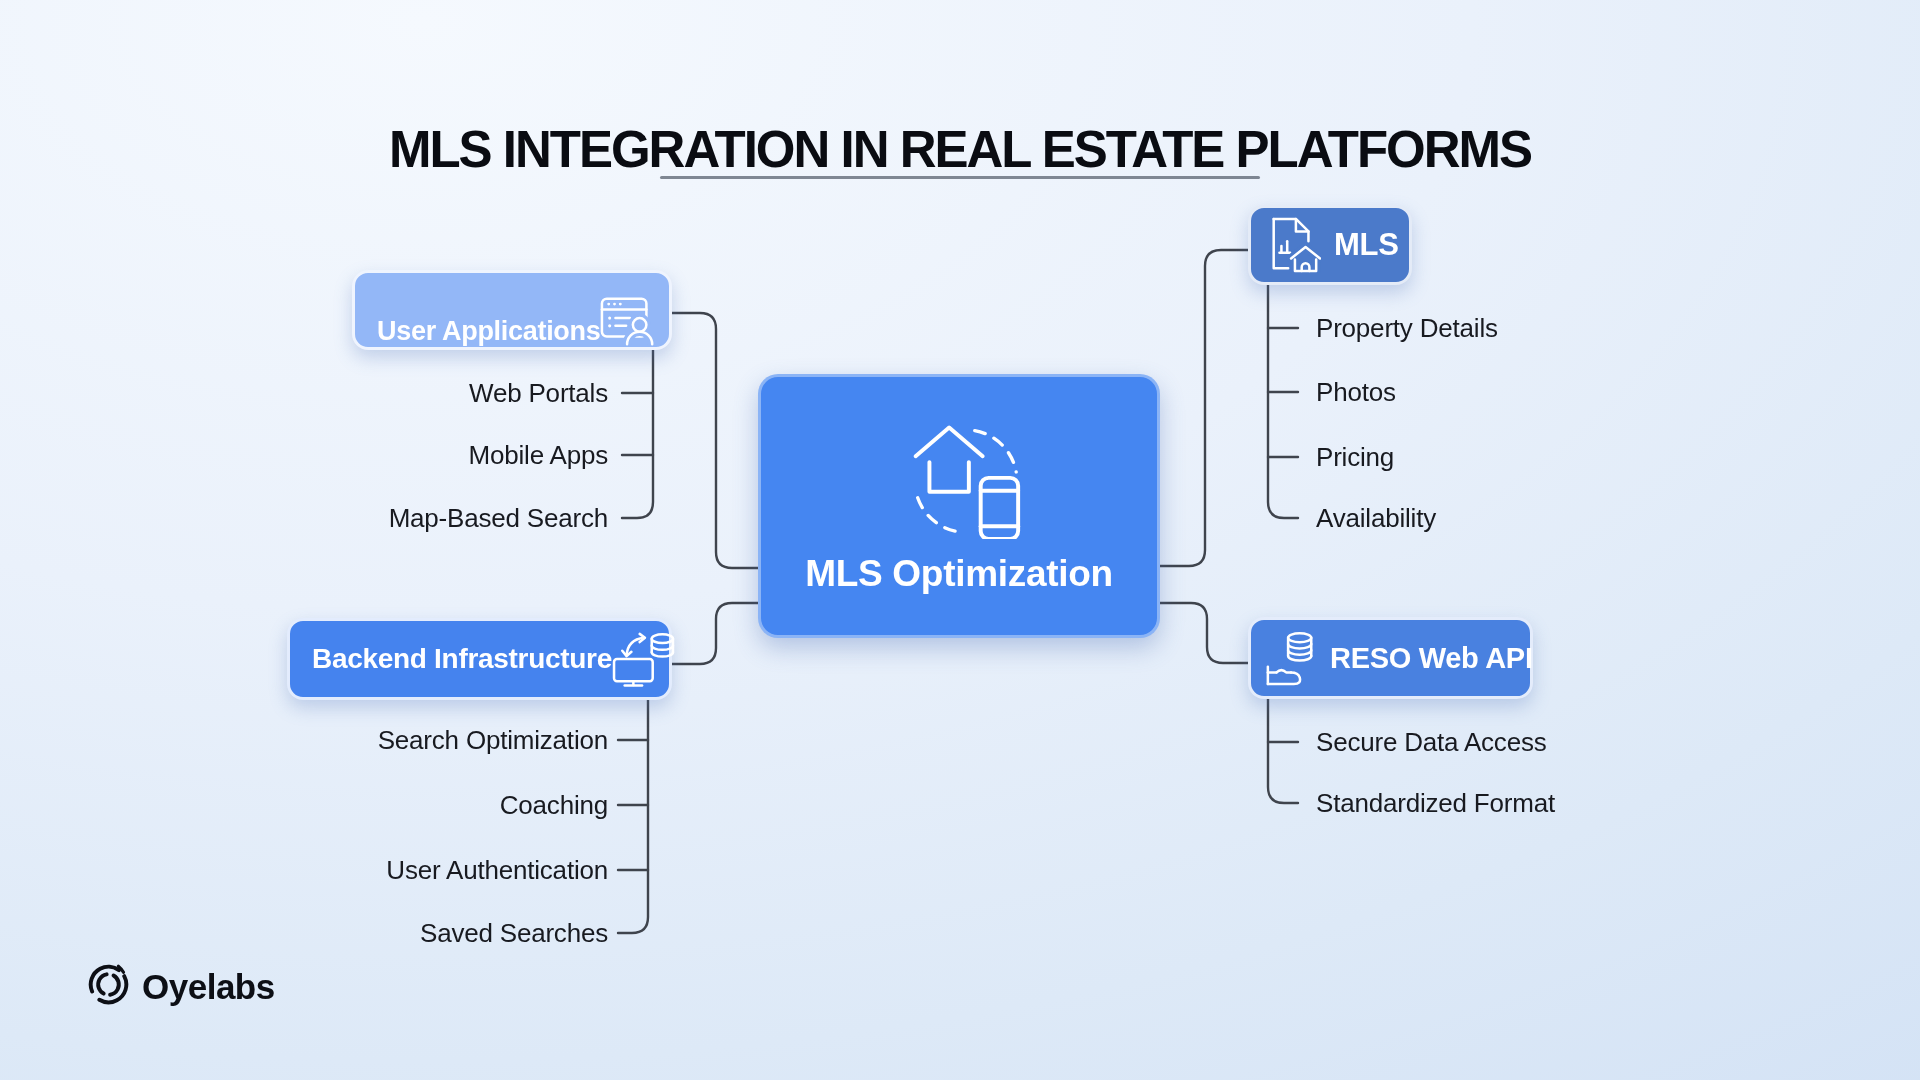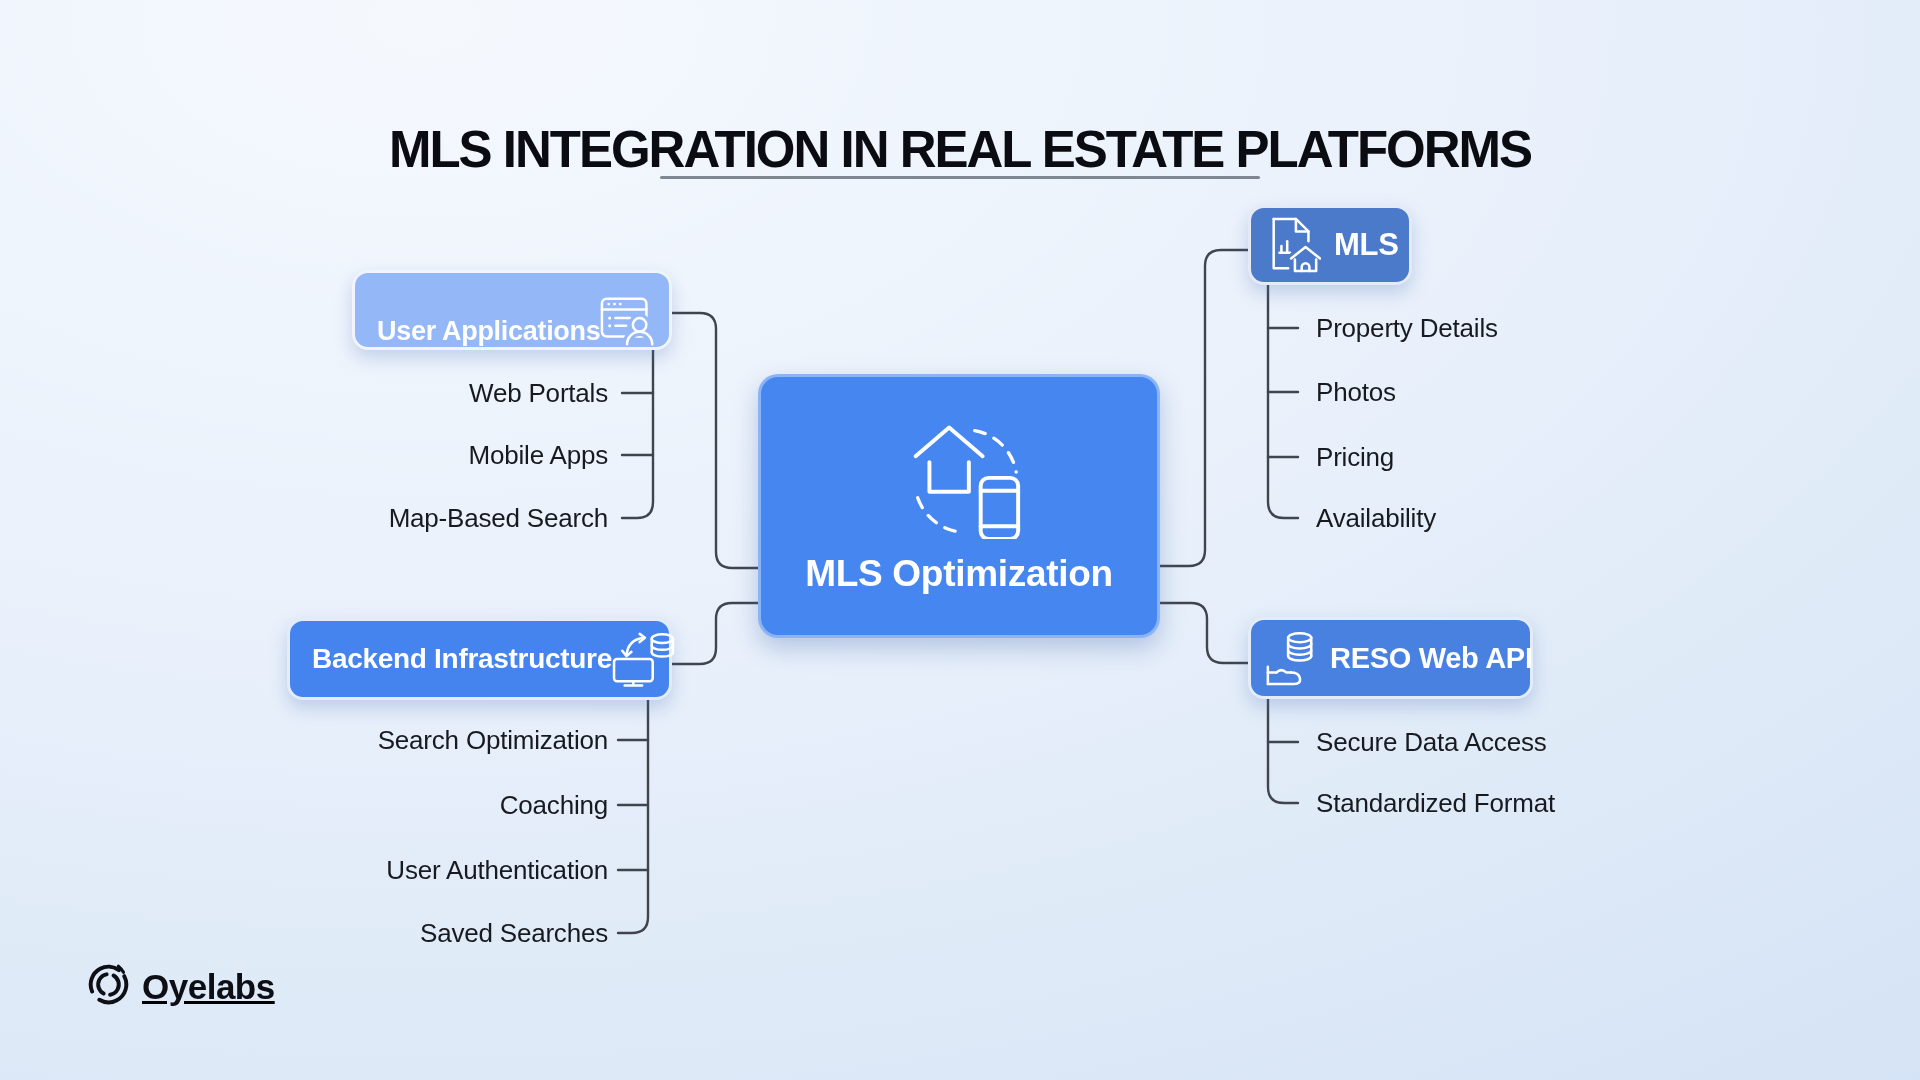--- a/index.html
+++ b/index.html
@@ -41,21 +41,21 @@
   .node-center .icon{margin-top:24px;}
   .node-center .center-label{margin-top:14px;}
   .node-label{white-space:nowrap;letter-spacing:-.3px;}
   
   .leaf{
     position:absolute;z-index:1;font-size:26px;line-height:34px;color:#181a20;
     white-space:nowrap;letter-spacing:-.2px;
   }
   .leaf.right-align{text-align:right;}
   
-  .brand{position:absolute;left:86px;top:962px;display:flex;align-items:center;gap:11px;z-index:2;text-decoration:underline;}
+  .brand{position:absolute;left:86px;top:962px;display:flex;align-items:center;gap:11px;z-index:2;}
   .brand-name{font-size:35px;font-weight:700;color:#0d0f15;letter-spacing:-.5px;}
 </style>
 </head>
 <body>
 
 <div class="canvas">
 
   <div class="title">MLS INTEGRATION IN REAL ESTATE PLATFORMS</div>
   <div class="title-underline"></div>
 

